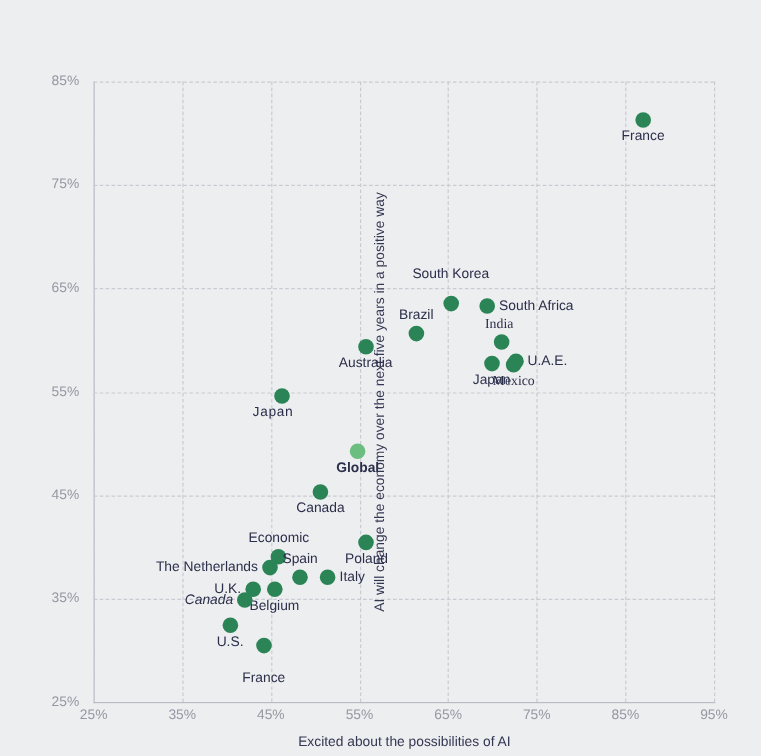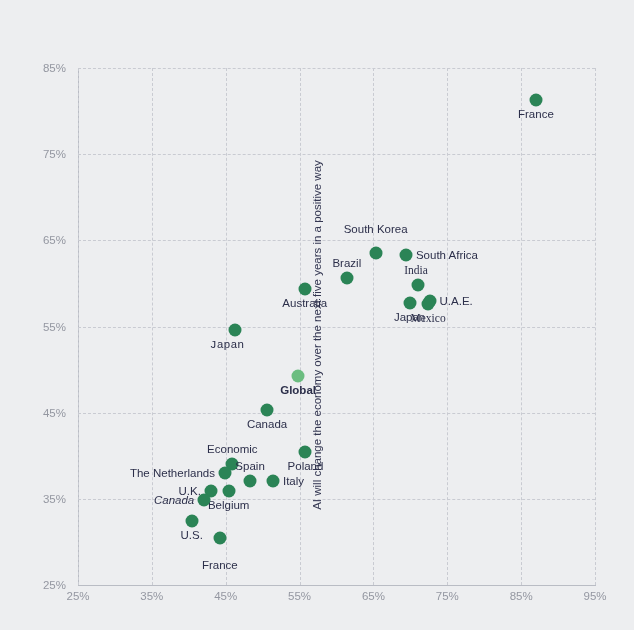--- a/index.html
+++ b/index.html
@@ -179,20 +179,21 @@
       <div class="grid-h" style="top: 258.5px;"></div>
       <div class="grid-h" style="top: 172.333px;"></div>
       <div class="grid-h" style="top: 86.1667px;"></div>
       <div class="grid-h" style="top: 0px;"></div>
     </div>
 
   <div id="ylabel">
     <span>AI will change the economy over the next five years in a positive way</span>
   </div>
 
+  <div id="xlabel">Excited about the possibilities of AI</div>
 
 <div class="tick-x-wrap" style="left: 78px;">25%</div>
     <div class="tick-x-wrap" style="left: 151.857px;">35%</div>
     <div class="tick-x-wrap" style="left: 225.714px;">45%</div>
     <div class="tick-x-wrap" style="left: 299.571px;">55%</div>
     <div class="tick-x-wrap" style="left: 373.429px;">65%</div>
     <div class="tick-x-wrap" style="left: 447.286px;">75%</div>
     <div class="tick-x-wrap" style="left: 521.143px;">85%</div>
     <div class="tick-x-wrap" style="left: 595px;">95%</div>
     <div class="tick-y-wrap" style="top: 585px;">25%</div>

